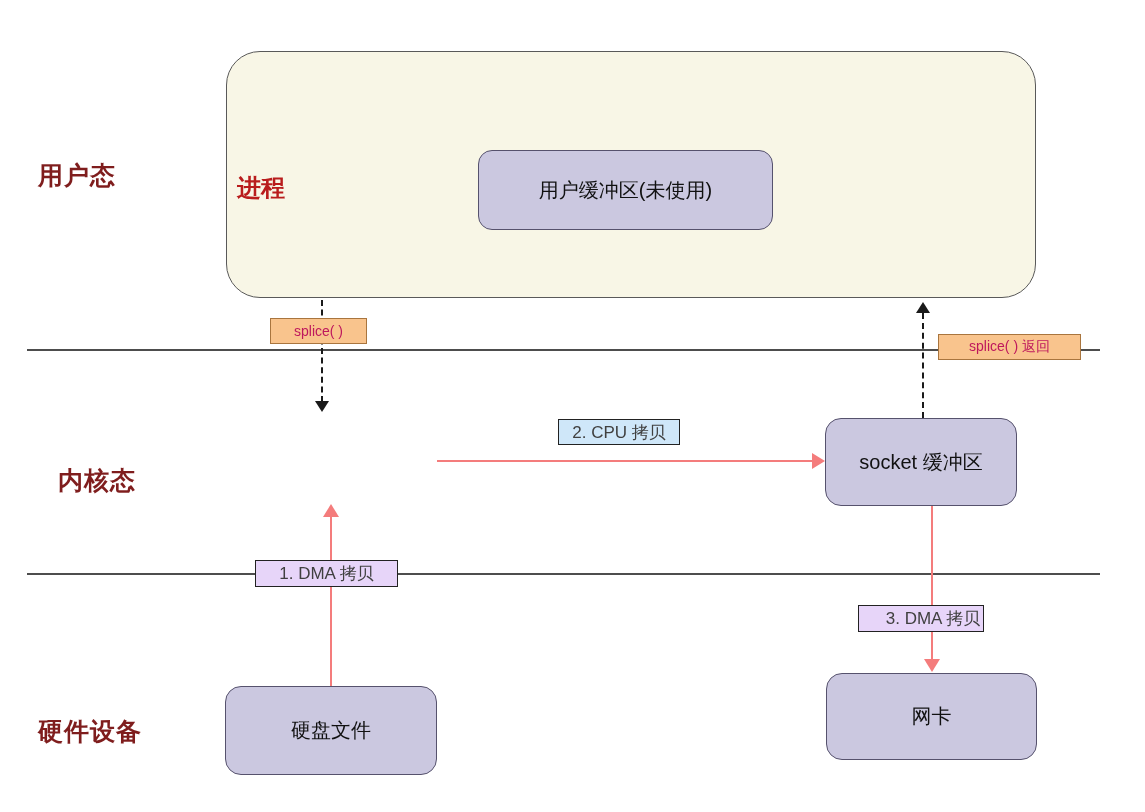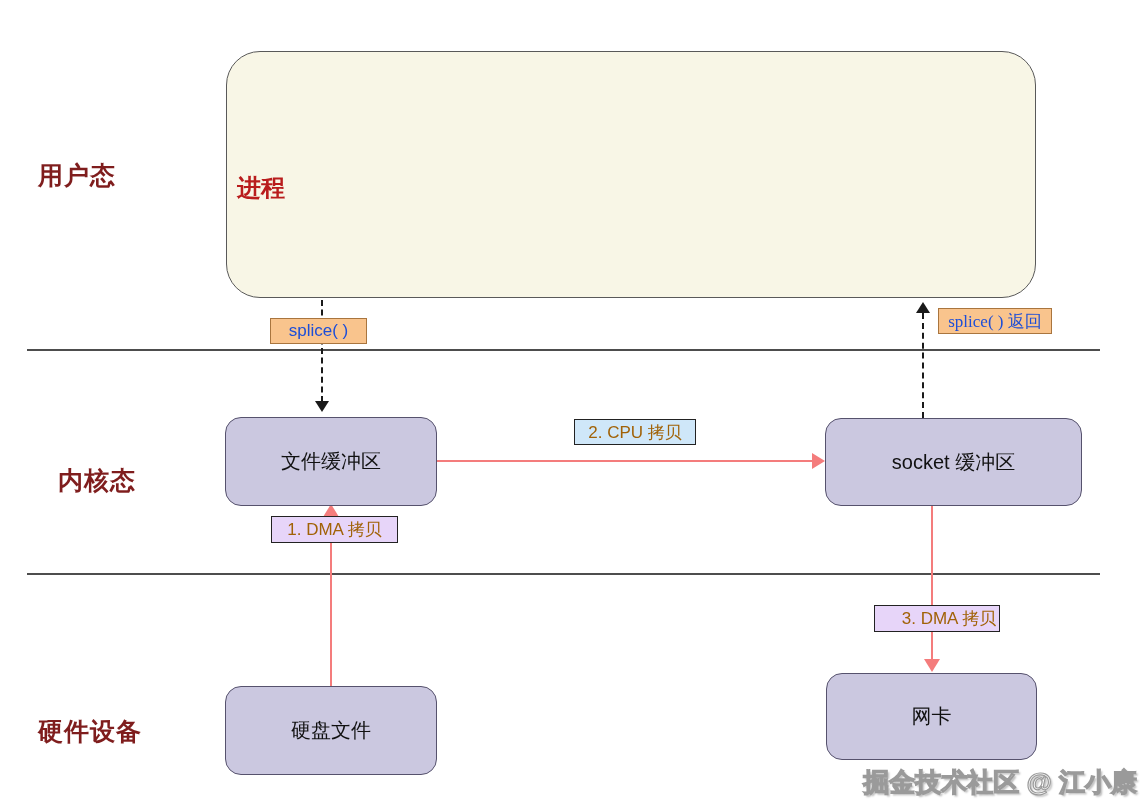--- a/index.html
+++ b/index.html
@@ -46,48 +46,48 @@
     position:absolute;
     background:var(--node-fill);
     border:1.6px solid var(--node-border);
     border-radius:16px;
     box-sizing:border-box;
     display:flex;align-items:center;justify-content:center;
     font-size:20px;color:#111;white-space:nowrap;
   }
   .pos-user-buffer{left:478px;top:150px;width:295px;height:80px;border-radius:14px;}
   .pos-file-buffer{left:225px;top:417px;width:212px;height:89px;}
-  .pos-socket-buffer{left:825px;top:418px;width:257px;height:88px;}
+  .pos-socket-buffer{left:825px;top:418px;width:192px;height:88px;}
   .pos-disk{left:225px;top:686px;width:212px;height:89px;}
   .pos-nic{left:826px;top:673px;width:211px;height:87px;}
 
   
   .call-label{
     position:absolute;
     background:var(--call-label-fill);
     border:1.5px solid var(--call-label-border);
     box-sizing:border-box;
     display:flex;align-items:center;justify-content:center;
-    font-size:17px;color:#1d4ed8;white-space:nowrap;
+    font-size:14px;color:#be185d;white-space:nowrap;
   }
   .pos-splice-call{left:270px;top:318px;width:97px;height:26px;}
-  .pos-splice-return{left:938px;top:308px;width:114px;height:26px;font-family:Liberation Serif, serif;}
+  .pos-splice-return{left:938px;top:334px;width:143px;height:26px;}
 
   
   .copy-label{
     position:absolute;
     border:1.6px solid var(--copy-label-border);
     box-sizing:border-box;
     display:flex;align-items:center;justify-content:center;
-    font-size:17px;color:#a16207;white-space:nowrap;margin-left:16px;
+    font-size:17px;color:#404040;white-space:nowrap;
   }
   .cpu-fill{background:var(--cpu-label-fill);}
   .dma-fill{background:var(--dma-label-fill);}
   .pos-cpu-copy{left:558px;top:419px;width:122px;height:26px;}
-  .pos-dma1{left:255px;top:516px;width:127px;height:27px;}
+  .pos-dma1{left:255px;top:560px;width:143px;height:27px;}
   .pos-dma3{left:858px;top:605px;width:126px;height:27px;padding-left:24px;}
 
   
   .dashed-line{
     position:absolute;width:0;
     border-left:2px dashed var(--dashed-arrow-color);
   }
   .pos-dash-down{left:321px;top:300px;height:102px;}
   .pos-dash-up{left:922px;top:313px;height:105px;}
   .black-head{
@@ -144,44 +144,43 @@
 
   <div class="layer-label pos-user-label">用户态</div>
   <div class="layer-label pos-kernel-label">内核态</div>
   <div class="layer-label pos-hw-label">硬件设备</div>
 
   <div class="divider pos-divider1"></div>
   <div class="divider pos-divider2"></div>
 
   <div class="process-box"></div>
   <div class="process-title">进程</div>
+  <div class="node pos-user-buffer">用户缓冲区(未使用)</div>
 
   <div class="dashed-line pos-dash-down"></div>
   <div class="black-head head-down-black pos-dash-down-head"></div>
 
   <div class="dashed-line pos-dash-up"></div>
   <div class="black-head head-up-black pos-dash-up-head"></div>
 
   <div class="red-hline pos-cpu-line"></div>
   <div class="red-head head-right-red pos-cpu-head"></div>
 
   <div class="red-vline pos-dma1-line"></div>
   <div class="red-head head-up-red pos-dma1-head"></div>
 
   <div class="red-vline pos-dma3-line"></div>
   <div class="red-head head-down-red pos-dma3-head"></div>
 
-  <div class="node pos-file-buffer">文件缓冲区</div>
   <div class="node pos-socket-buffer">socket 缓冲区</div>
 
   <div class="node pos-nic">网卡</div>
   <div class="node pos-disk">硬盘文件</div>
 
   <div class="call-label pos-splice-call">splice( )</div>
   <div class="call-label pos-splice-return">splice( ) 返回</div>
 
   <div class="copy-label cpu-fill pos-cpu-copy">2. CPU 拷贝</div>
   <div class="copy-label dma-fill pos-dma1">1. DMA 拷贝</div>
   <div class="copy-label dma-fill pos-dma3">3. DMA 拷贝</div>
 
-  <div class="watermark">掘金技术社区 @ 江小康</div>
 
 </div>
 
 </body></html>

